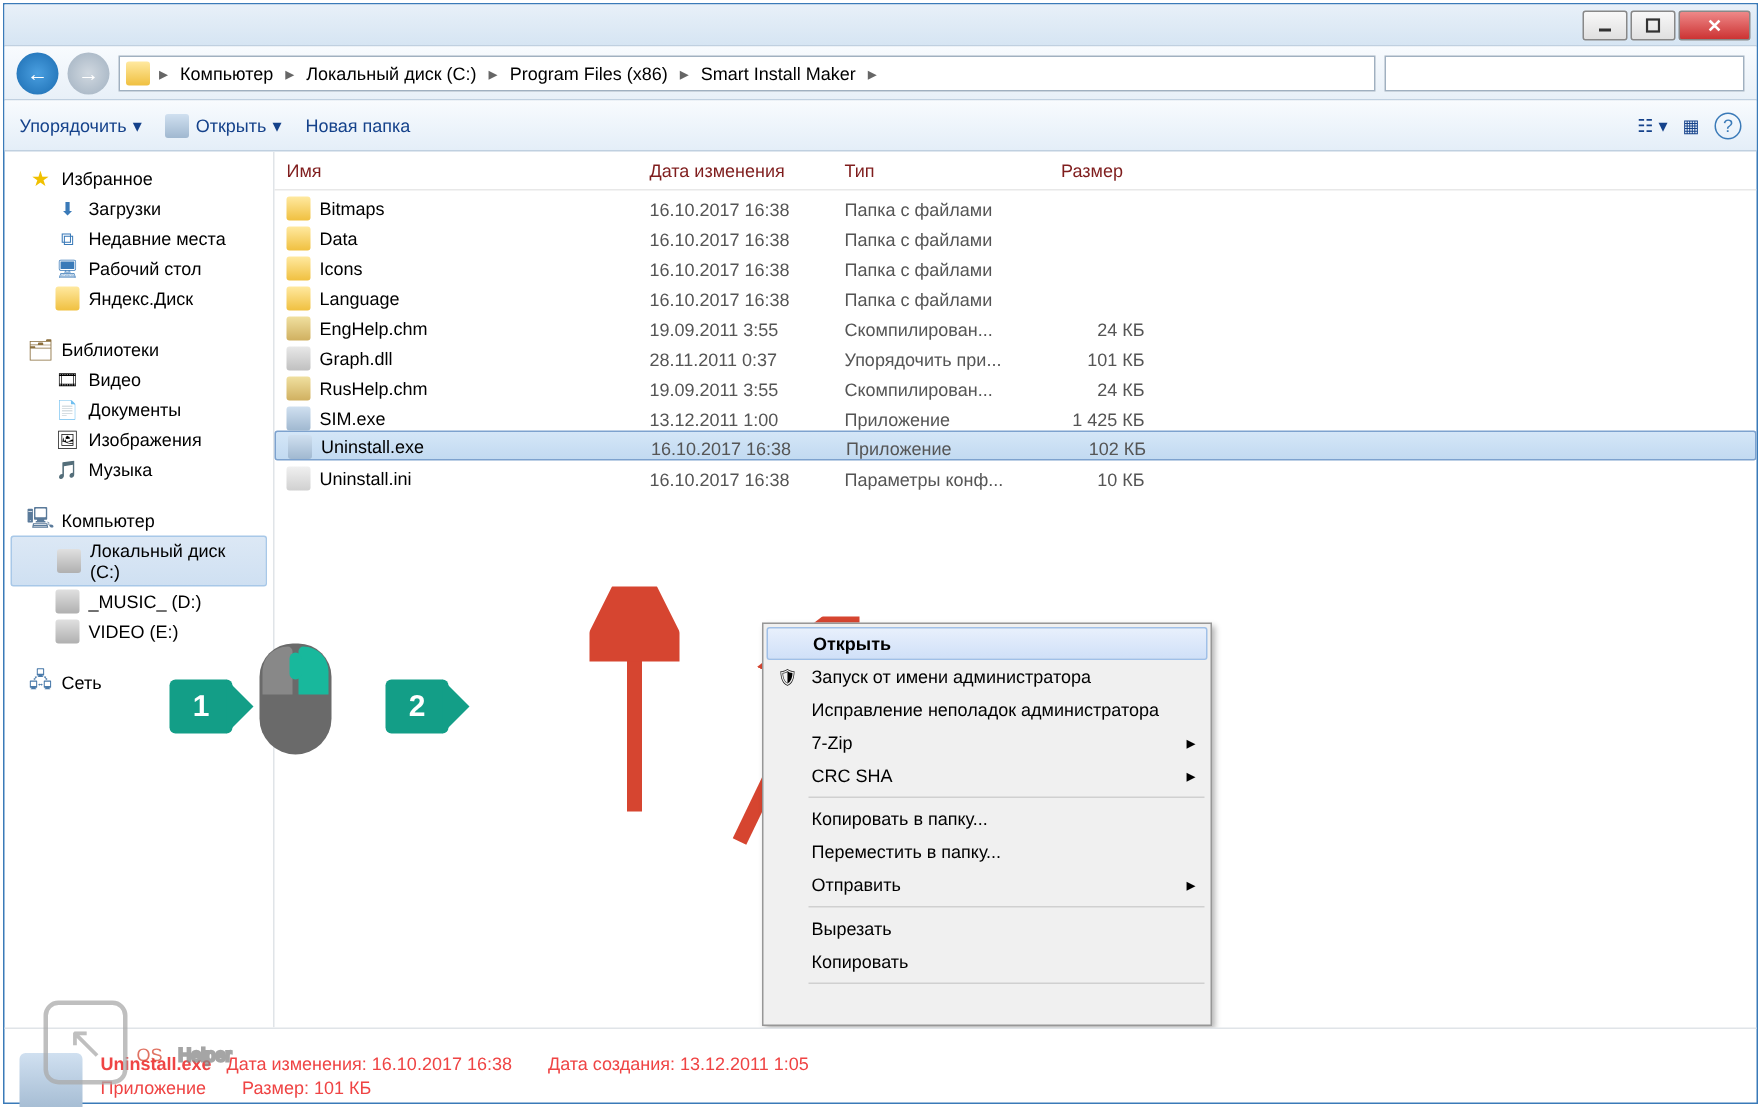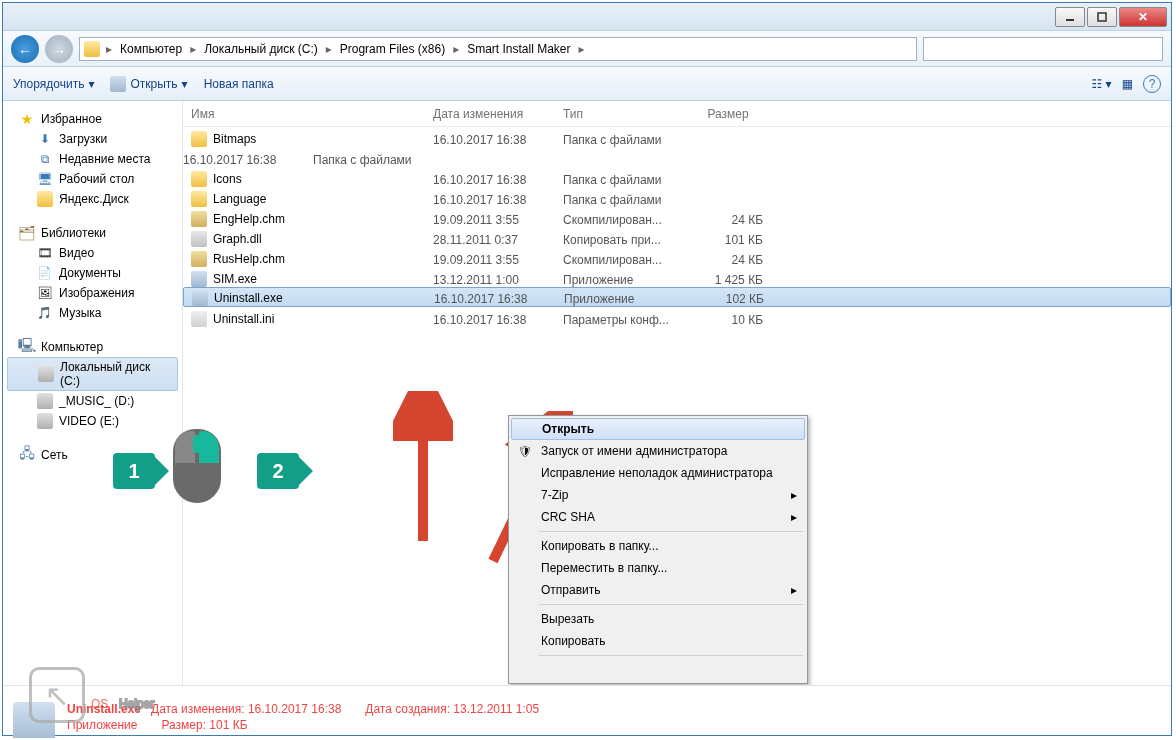--- a/index.html
+++ b/index.html
@@ -29,21 +29,21 @@
 .ic-star { color: #f0c000; font-size: 14px; }
 .ic-lib { color: #8b6f3e; font-size: 14px; }
 .ic-comp { color: #5a7a9a; font-size: 14px; }
 .ic-drive { background: linear-gradient(#e0e0e0,#b0b0b0); border-radius: 2px; }
 .ic-net { color: #4a7aaa; font-size: 14px; }
 .ic-exe { background: linear-gradient(#d0e0f0,#a0b8d0); border-radius: 2px; }
 .ic-chm { background: linear-gradient(#f0e0a0,#d0b060); border-radius: 2px; }
 .ic-dll { background: linear-gradient(#e8e8e8,#c0c0c0); border-radius: 2px; }
 .ic-ini { background: linear-gradient(#f0f0f0,#d0d0d0); border-radius: 2px; }
 .main { flex: 1; display: flex; flex-direction: column; position: relative; }
-.cols { display: flex; height: 26px; align-items: center; border-bottom: 1px solid #e8e8e8; color: #737373; }
+.cols { display: flex; height: 26px; align-items: center; border-bottom: 1px solid #e8e8e8; color: #7f1d1d; }
 .col-name { width: 250px; padding-left: 8px; }
 .col-date { width: 130px; }
 .col-type { width: 130px; }
 .col-size { width: 80px; text-align: center; padding-right: 10px; }
 .filelist { flex: 1; }
 .row { display: flex; height: 20px; align-items: flex-end; }
 .row.sel { background: linear-gradient(#d4e6f7,#c2daf1); border: 1px solid #7da2ce; border-radius: 2px; }
 .row .cname { width: 250px; padding-left: 8px; display: flex; align-items: center; gap: 6px; }
 .row .cdate { width: 130px; color: #555; }
 .row .ctype { width: 130px; color: #555; }
@@ -207,20 +207,24 @@
           <div class="row">
             <div class="cname">
               <span class="ic ic-folder"></span>
               <span>Bitmaps</span>
             </div>
             <div class="cdate">16.10.2017 16:38</div>
             <div class="ctype">Папка с файлами</div>
             <div class="csize"></div>
           </div>
           <div class="row">
+            <div class="cname">
+              <span class="ic ic-folder"></span>
+              <span>Data</span>
+            </div>
             <div class="cdate">16.10.2017 16:38</div>
             <div class="ctype">Папка с файлами</div>
             <div class="csize"></div>
           </div>
           <div class="row">
             <div class="cname">
               <span class="ic ic-folder"></span>
               <span>Icons</span>
             </div>
             <div class="cdate">16.10.2017 16:38</div>
@@ -244,21 +248,21 @@
             <div class="cdate">19.09.2011 3:55</div>
             <div class="ctype">Скомпилирован...</div>
             <div class="csize">24 КБ</div>
           </div>
           <div class="row">
             <div class="cname">
               <span class="ic ic-dll"></span>
               <span>Graph.dll</span>
             </div>
             <div class="cdate">28.11.2011 0:37</div>
-            <div class="ctype">Копировать при...</div>
+            <div class="ctype">Упорядочить при...</div>
             <div class="csize">101 КБ</div>
           </div>
           <div class="row">
             <div class="cname">
               <span class="ic ic-chm"></span>
               <span>RusHelp.chm</span>
             </div>
             <div class="cdate">19.09.2011 3:55</div>
             <div class="ctype">Скомпилирован...</div>
             <div class="csize">24 КБ</div>

